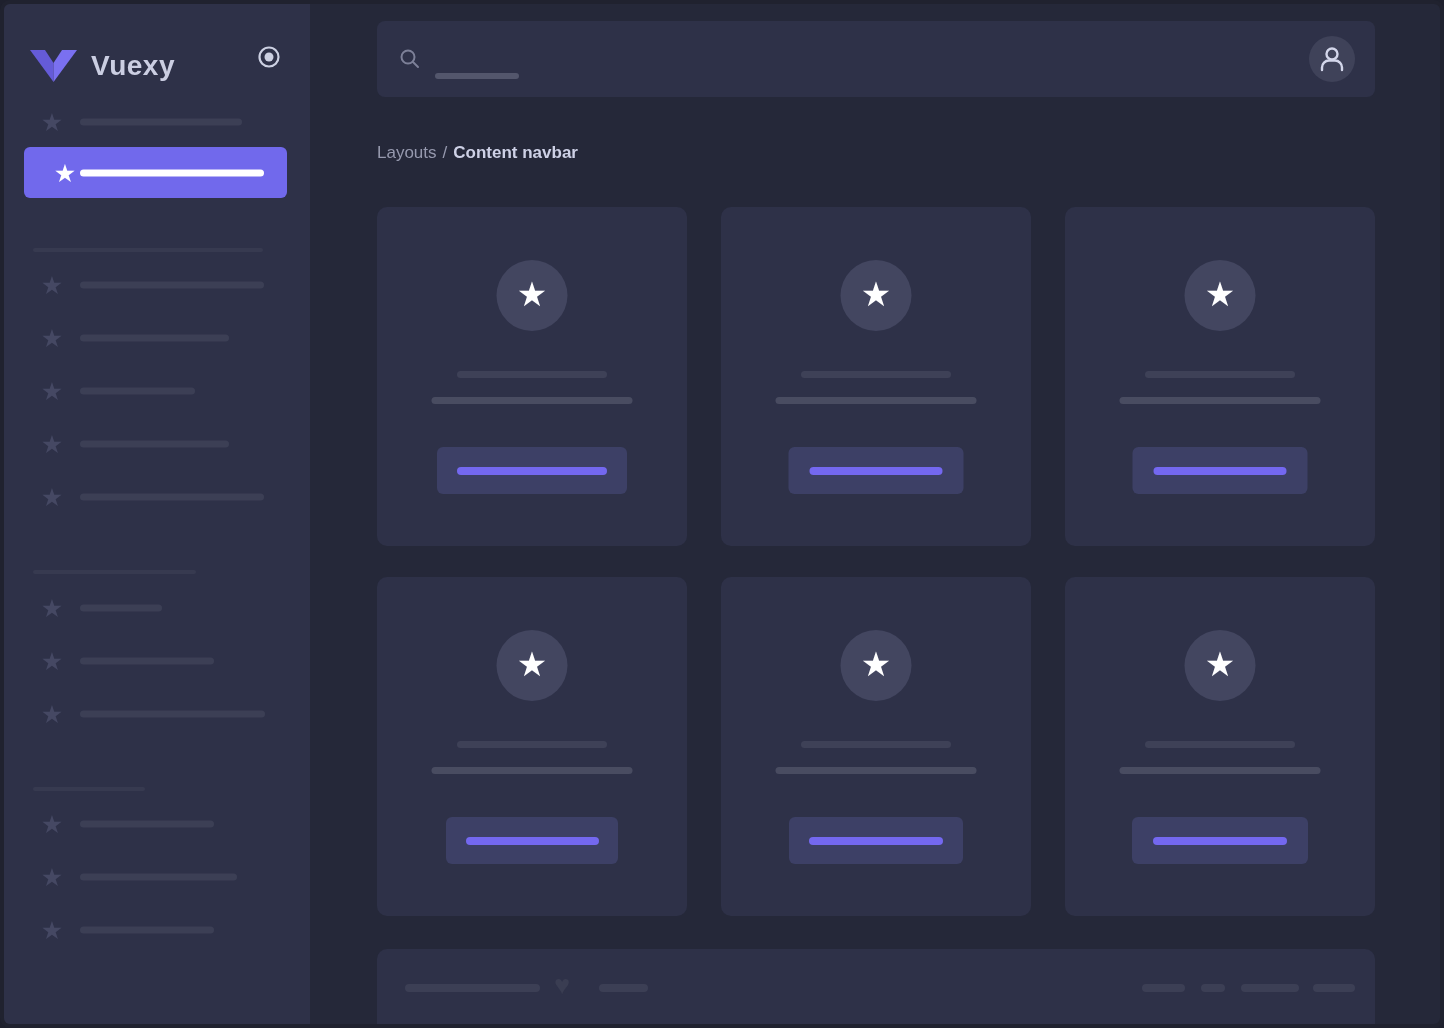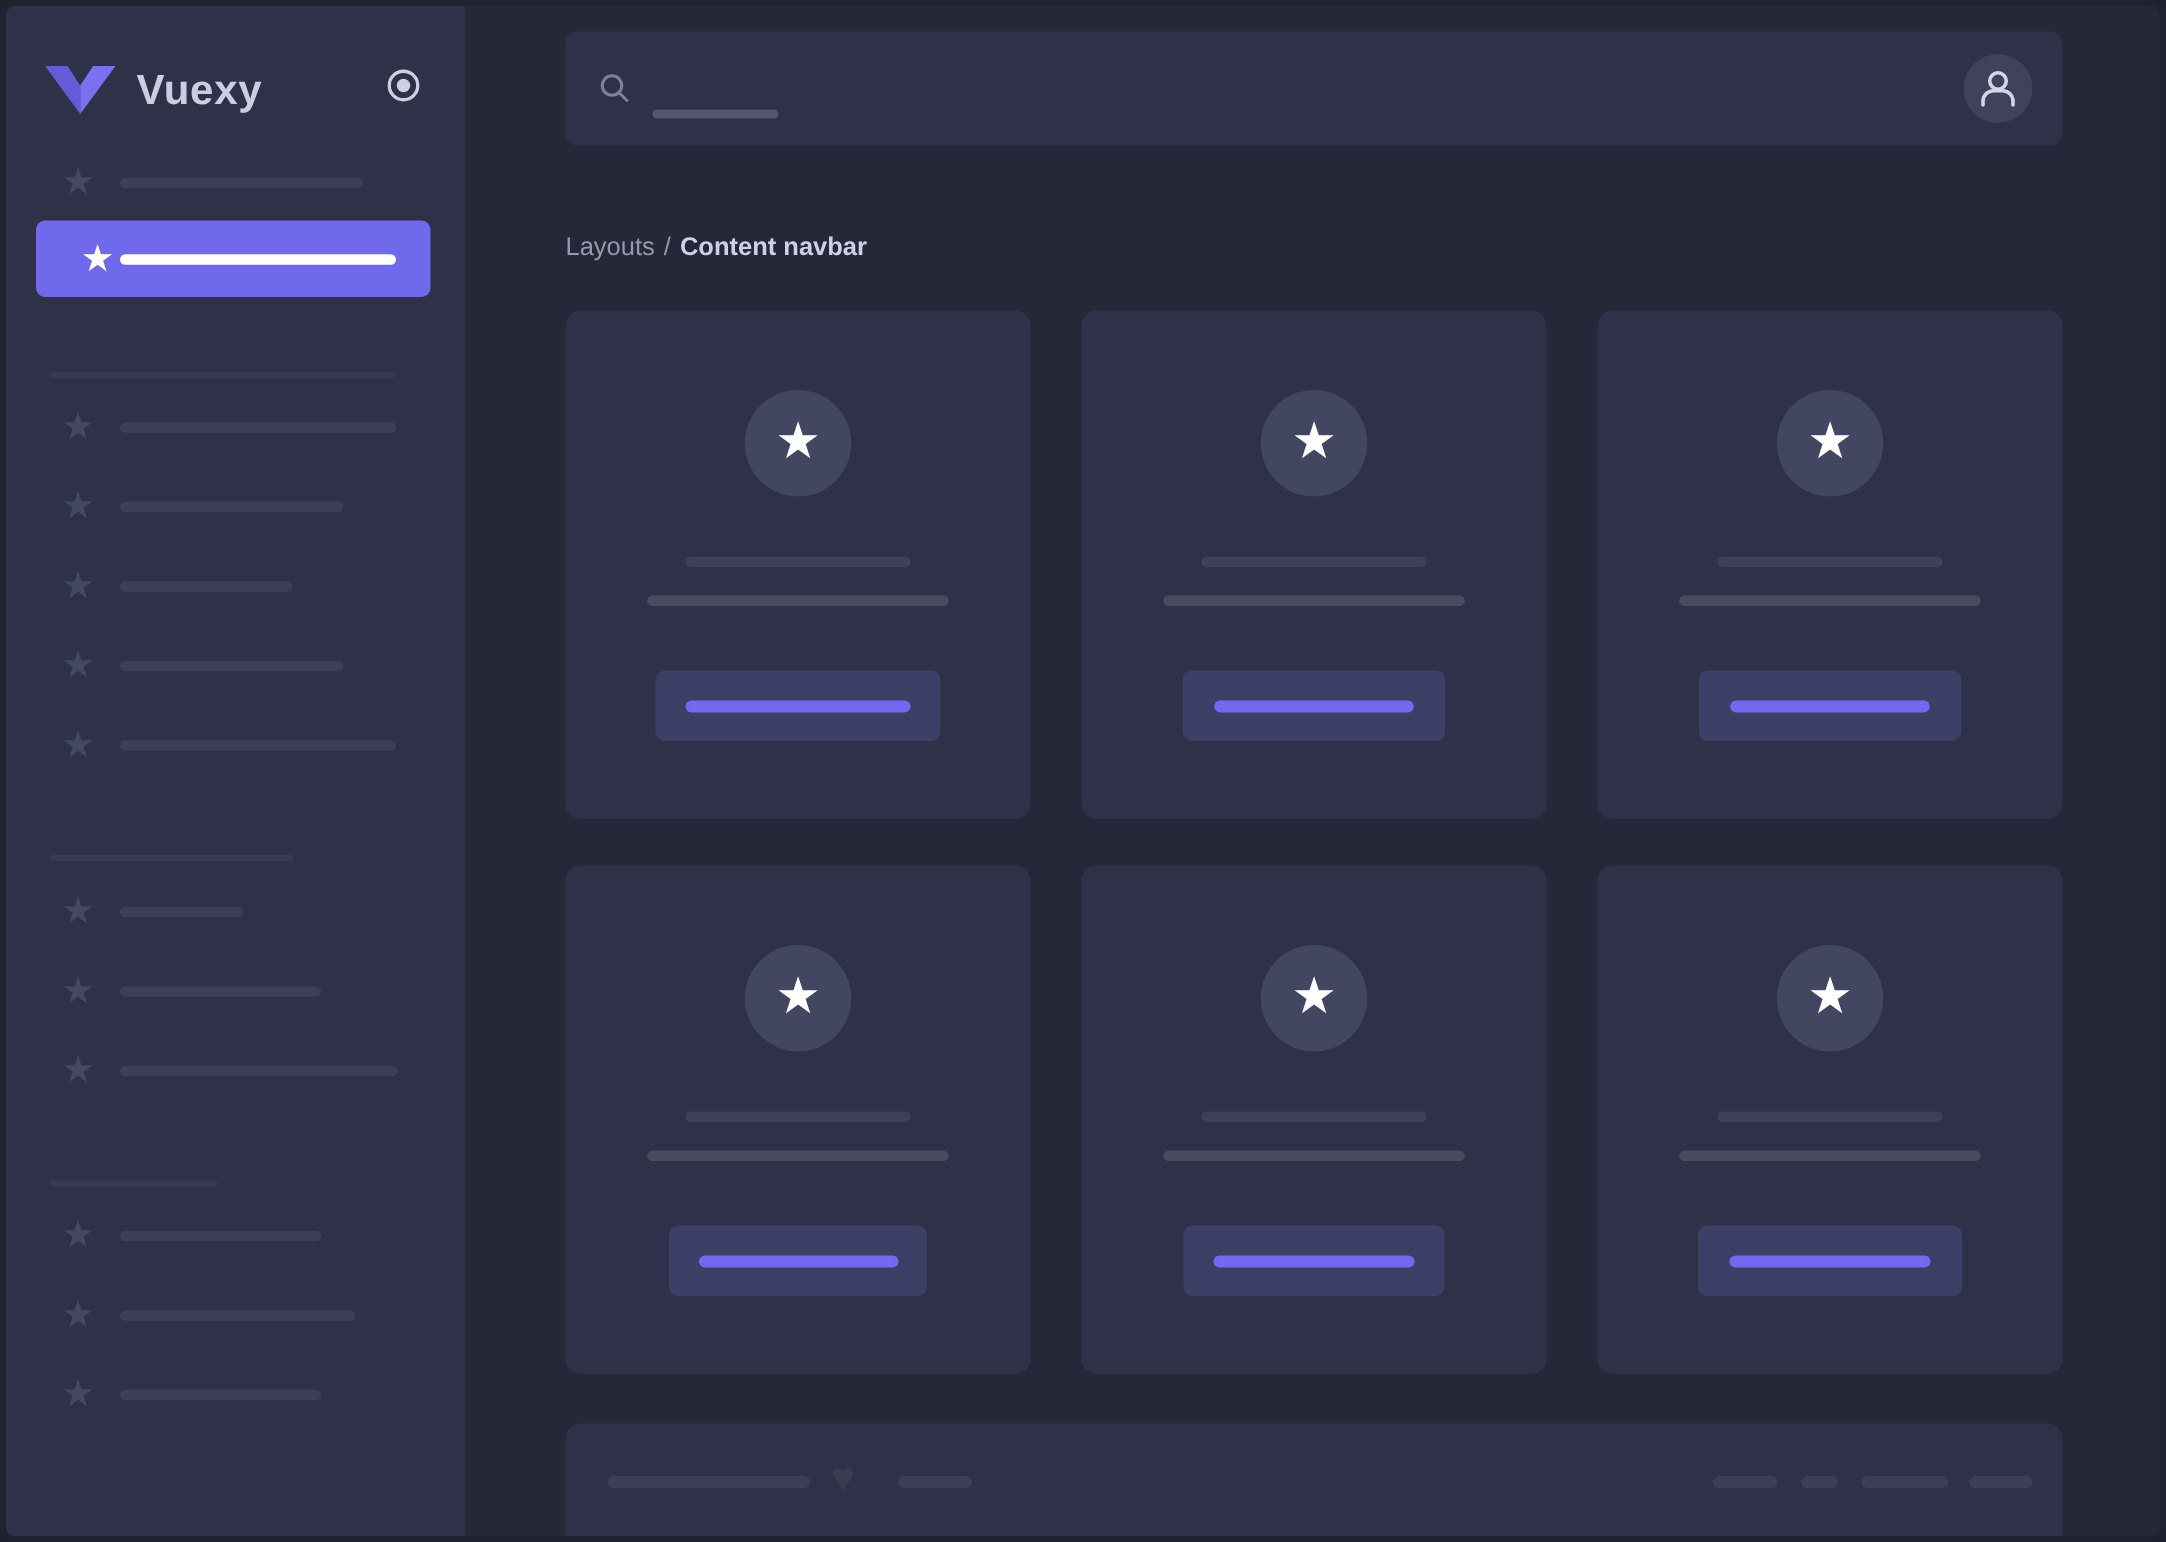--- a/index.html
+++ b/index.html
@@ -4,41 +4,41 @@
 <style>
   html,body{margin:0;padding:0;background:#1e202d;}
   *{box-sizing:border-box;}
   .page{
     position:relative;width:1444px;height:1028px;
     background:#252839;border:4px solid #20222f;border-radius:10px;
     overflow:hidden;font-family:"Liberation Sans",sans-serif;
   }
   
   .sidebar{position:absolute;left:0;top:0;bottom:0;width:306px;background:#2e3148;}
-  .logo-row{position:absolute;left:26px;top:34px;height:44px;display:flex;align-items:center;}
+  .logo-row{position:absolute;left:26px;top:34px;height:44px;display:flex;align-items:flex-end;}
   .app-title{margin-left:14px;font-size:28px;font-weight:bold;color:#cbcee2;letter-spacing:.5px;}
   .collapse-toggle{position:absolute;left:253px;top:41px;width:24px;height:24px;cursor:pointer;}
   .nav-item{position:absolute;left:0;width:100%;height:53px;cursor:pointer;}
   .nav-item .star{position:absolute;left:34px;width:28px;text-align:center;top:50%;transform:translateY(-50%);
     font-size:25px;line-height:1;color:#454863;}
   .nav-item .bar{position:absolute;left:76px;top:50%;transform:translateY(-50%);
     height:7px;border-radius:3.5px;background:#3c3f55;}
   .nav-item.active-item{left:20px;width:263px;height:51px;background:#7169ec;border-radius:6px;}
   .nav-item.active-item .star{left:27px;color:#ffffff;}
   .nav-item.active-item .bar{left:56px;background:#ffffff;}
   .nav-header{position:absolute;left:29px;height:4px;border-radius:2px;background:#373a50;}
   
   .navbar{position:absolute;left:373px;top:17px;width:998px;height:76px;background:#2e3148;border-radius:8px;}
   .search-zone{position:absolute;left:0;top:0;bottom:0;width:560px;cursor:text;}
   .search-icon{position:absolute;left:22px;top:27px;}
   .search-bar{position:absolute;left:58px;top:52px;width:84px;height:6px;border-radius:3px;background:#53566c;}
   .avatar-btn{position:absolute;right:20px;top:15px;width:46px;height:46px;border-radius:50%;
     background:#3f4259;display:flex;align-items:center;justify-content:center;cursor:pointer;}
   
-  .breadcrumb{position:absolute;left:373px;top:139px;font-size:17px;color:#9699ae;margin-top:12px;}
+  .breadcrumb{position:absolute;left:373px;top:139px;font-size:17px;color:#9699ae;}
   .crumb-link{cursor:pointer;}
   .crumb-sep{margin:0 6px;}
   .crumb-current{color:#ced1e6;font-weight:bold;}
   
   .cards-grid{position:absolute;left:373px;top:203px;display:grid;
     grid-template-columns:repeat(3,310px);grid-auto-rows:339px;column-gap:34px;row-gap:31px;}
   .card{position:relative;width:310px;height:339px;background:#2e3148;border-radius:10px;}
   .card-avatar{position:absolute;left:50%;top:53px;transform:translateX(-50%);
     width:71px;height:71px;border-radius:50%;background:#434660;
     display:flex;align-items:center;justify-content:center;}

